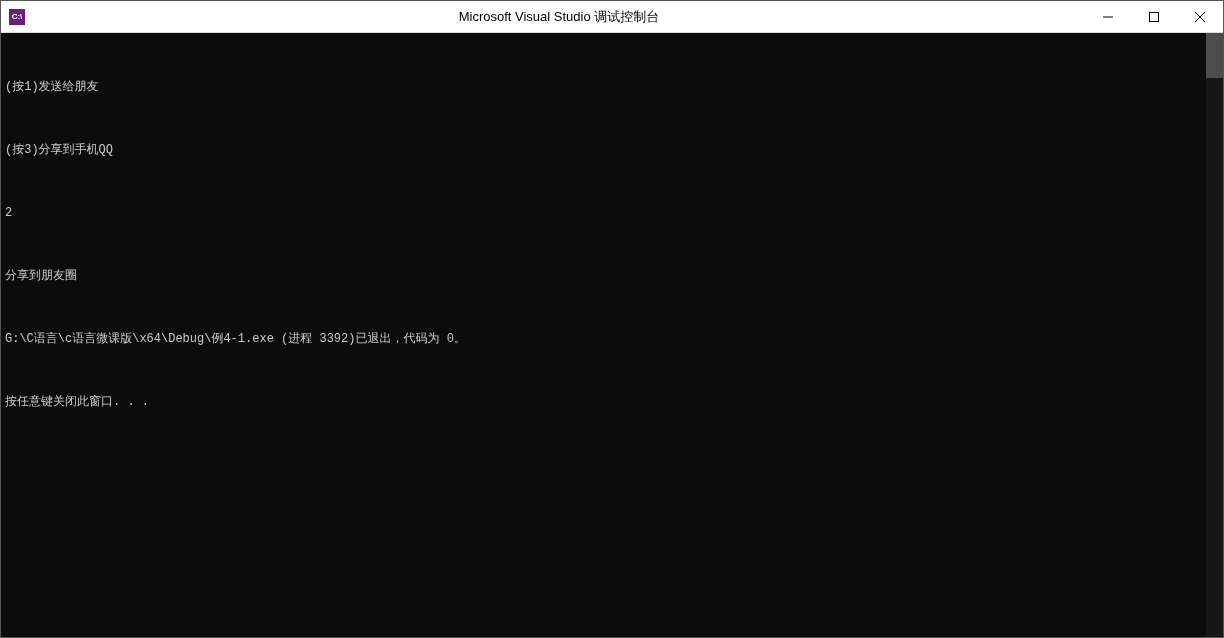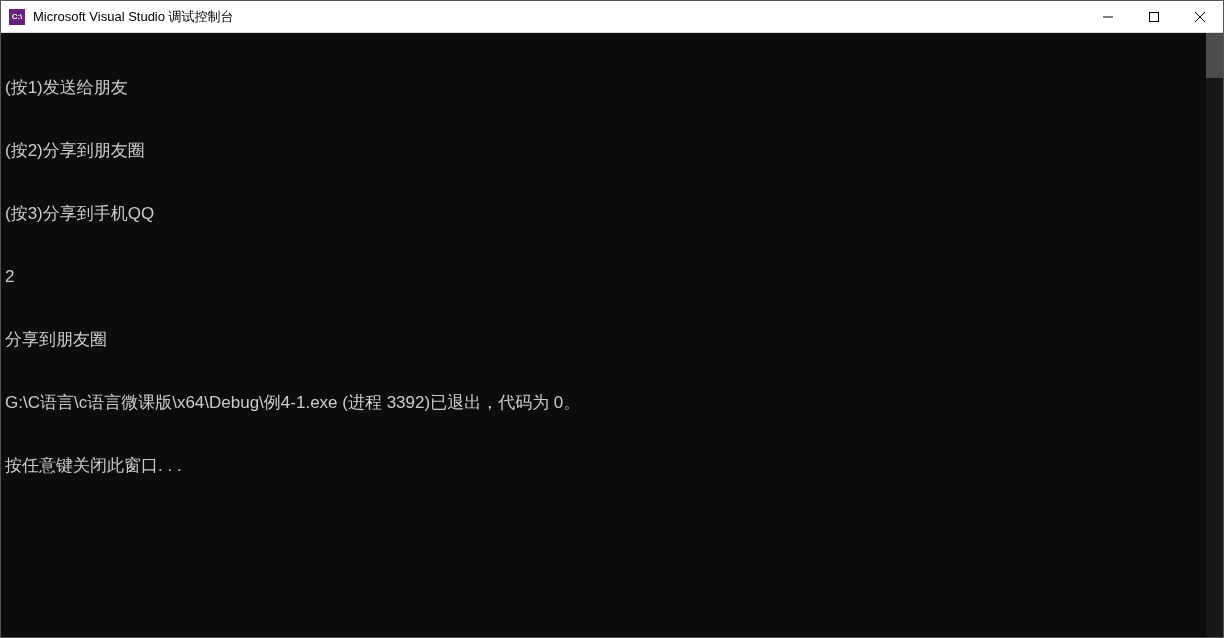--- a/index.html
+++ b/index.html
@@ -38,20 +38,21 @@
       justify-content: center;
       font-size: 8px;
       color: white;
       font-weight: bold;
     }
     .titlebar-text {
       margin-left: 8px;
       font-size: 13px;
       color: #000;
       flex: 1;
+      text-align: center;
     }
     .window-controls {
       display: flex;
       height: 100%;
     }
     .win-btn {
       width: 46px;
       height: 100%;
       display: flex;
       align-items: center;
@@ -63,22 +64,22 @@
       height: 10px;
     }
     .console-area {
       flex: 1;
       background: #0c0c0c;
       position: relative;
       overflow: hidden;
     }
     .console-content {
       padding: 2px 4px;
-      font-family: Liberation Sans, sans-serif;
-      font-size: 17px;
+      font-family: Liberation Mono, monospace;
+      font-size: 12px;
       line-height: 21px;
       color: #cccccc;
       white-space: pre;
       height: 100%;
       overflow-y: auto;
     }
     .scrollbar {
       position: absolute;
       right: 0;
       top: 0;
@@ -122,21 +123,20 @@
         <svg viewBox="0 0 10 10">
             <line x1="0" y1="0" x2="10" y2="10" stroke="#000" stroke-width="1"></line>
             <line x1="10" y1="0" x2="0" y2="10" stroke="#000" stroke-width="1"></line>
           </svg>
       </div>
     </div>
   </div>
   <div class="console-area">
     <div class="console-content">
       <span class="console-line">(按1)发送给朋友</span>
-      <span class="console-line">(按2)分享到朋友圈</span>
       <span class="console-line">(按3)分享到手机QQ</span>
       <span class="console-line">2</span>
       <span class="console-line">分享到朋友圈</span>
       <span class="console-line">G:\C语言\c语言微课版\x64\Debug\例4-1.exe (进程 3392)已退出，代码为 0。</span>
       <span class="console-line">按任意键关闭此窗口. . .</span>
     </div>
     <div class="scrollbar">
       <div class="scrollbar-thumb"></div>
     </div>
   </div>

